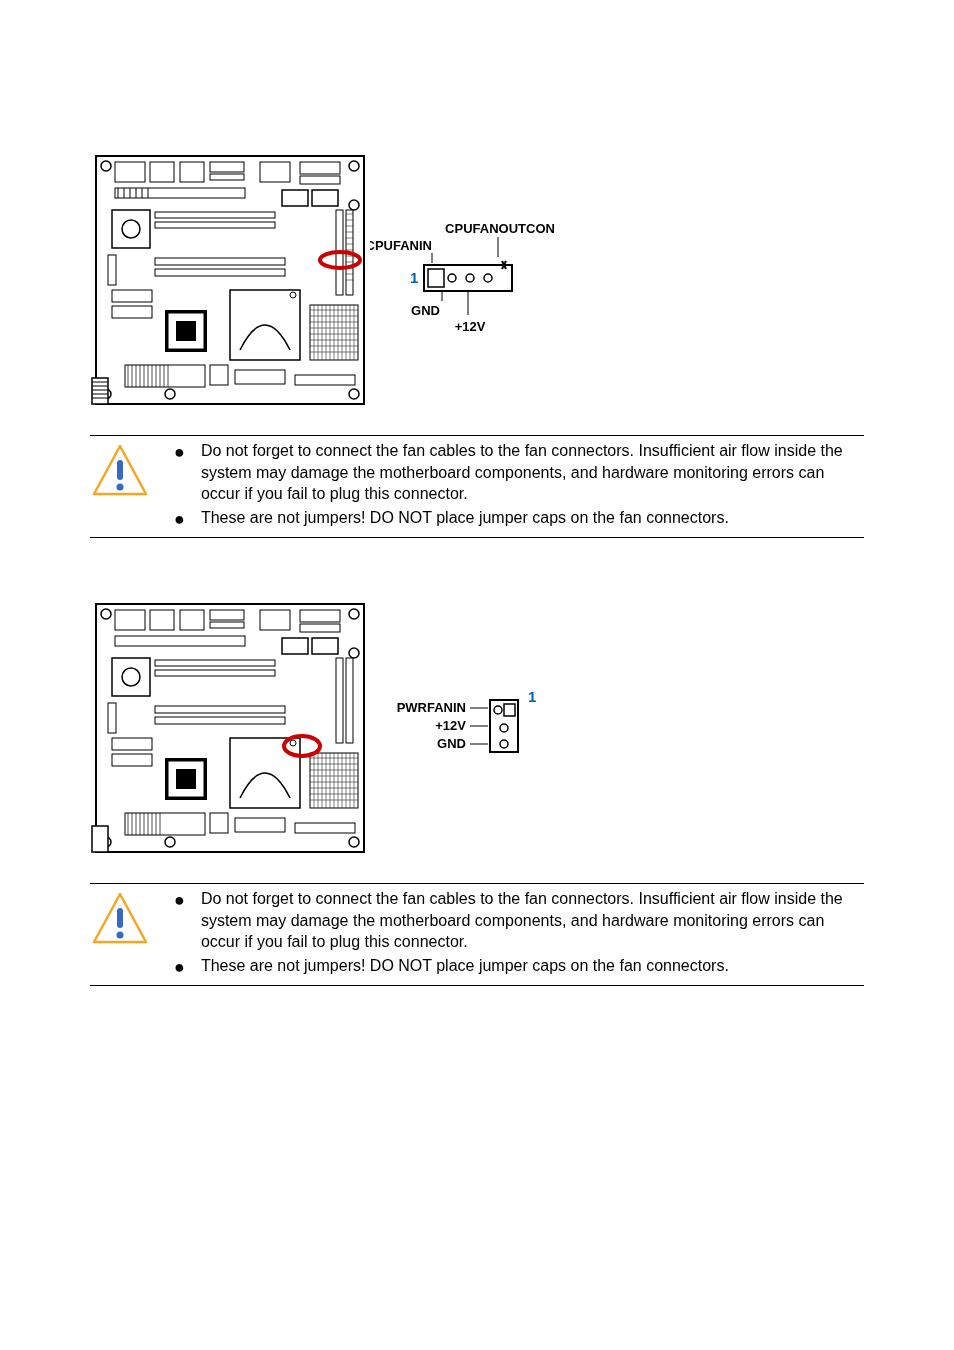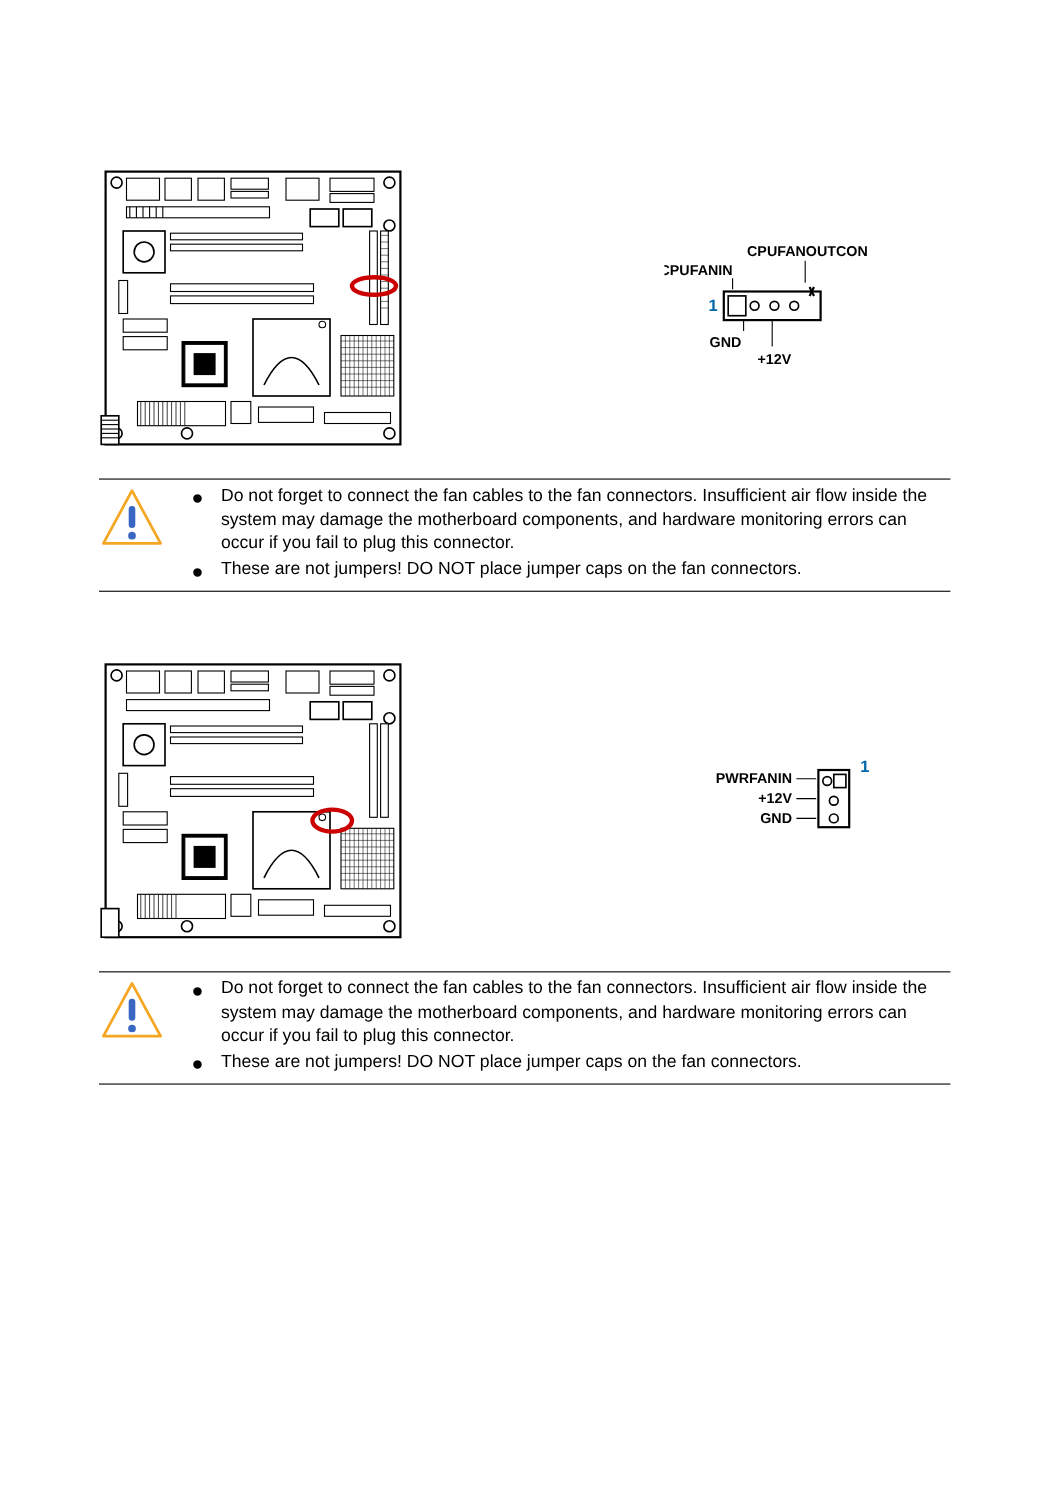--- a/index.html
+++ b/index.html
@@ -8,21 +8,21 @@
       font-size: 16px;
       background: #fff;
       width: 954px;
       min-height: 1350px;
       padding: 150px 90px 60px 90px;
       color: #000;
     }
     .diagram-row {
       display: flex;
       align-items: center;
-      justify-content: space-between;
+      justify-content: flex-start;
       margin-bottom: 25px;
     }
     .mobo-svg {
       width: 280px;
       height: 260px;
     }
     .pin-diagram-1 {
       width: 200px;
       height: 130px;
       margin-right: 60px;

